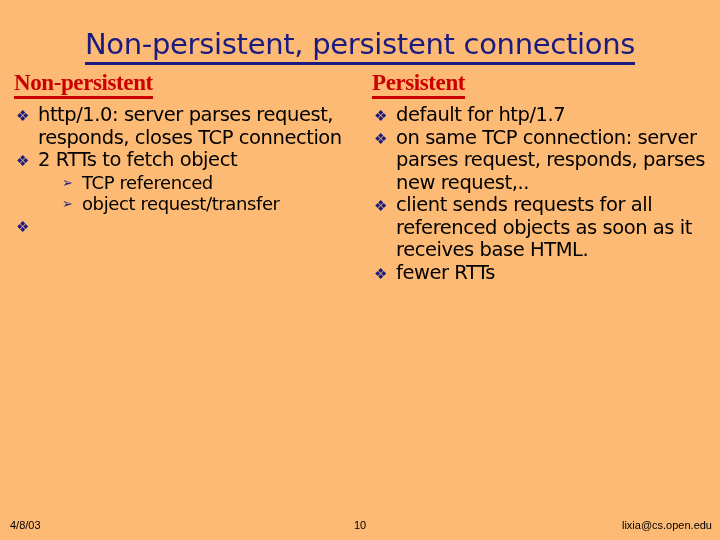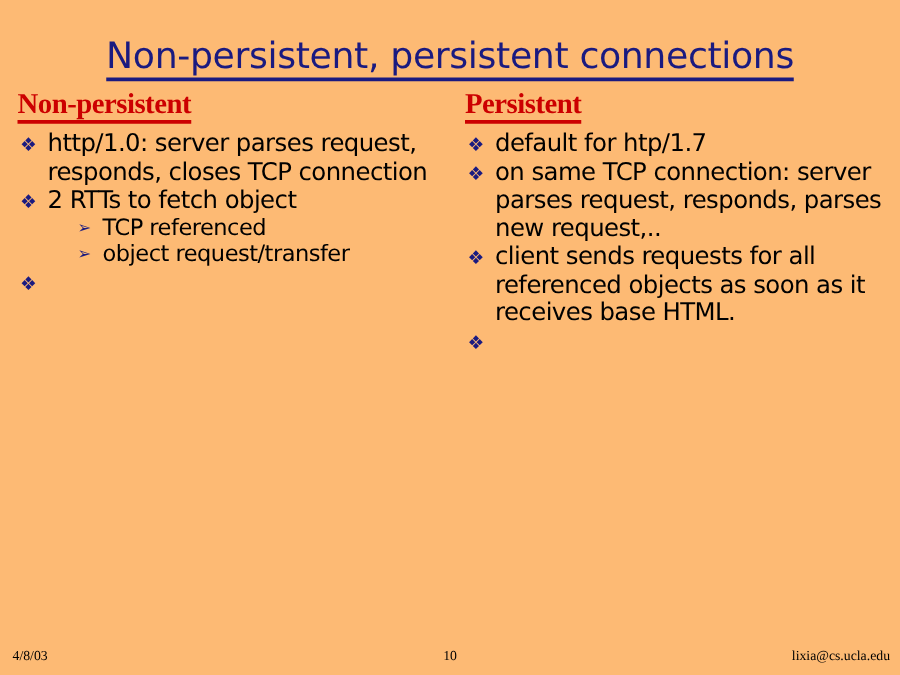--- a/index.html
+++ b/index.html
@@ -119,21 +119,21 @@
   
   #footer {
     position: absolute;
     left: 0;
     top: 516px;
     width: 720px;
     height: 20px;
   }
   #footer .f-item {
     position: absolute;
-    font-family: Liberation Serif, serif;
+    font-family: Liberation Sans, sans-serif;
     font-size: 11px;
     line-height: 14px;
     color: #000000;
     text-align: center;
   }
   #footer-date  { left: 10px;  top: 2px; }
   #footer-page  { left: 0;     top: 2px; width: 720px; text-align: center; }
   #footer-email { right: 8px;  top: 2px; }
 </style>
 </head>
@@ -198,24 +198,25 @@
         <span>on same TCP connection: server parses request, responds, parses new request,..</span>
       </li>
 
       <li>
         <span class="bullet-glyph">❖</span>
         <span>client sends requests for all referenced objects as soon as it receives base HTML.</span>
       </li>
 
       <li>
         <span class="bullet-glyph">❖</span>
+        <span>fewer RTTs</span>
       </li>
 
     </ul>
   </div>
 
   <div id="footer">
     <div id="footer-date" class="f-item">4/8/03</div>
     <div id="footer-page" class="f-item">10</div>
-    <div id="footer-email" class="f-item">lixia@cs.ucla.edu</div>
+    <div id="footer-email" class="f-item">lixia@cs.open.edu</div>
   </div>
 
 </div>
 
 </body></html>

